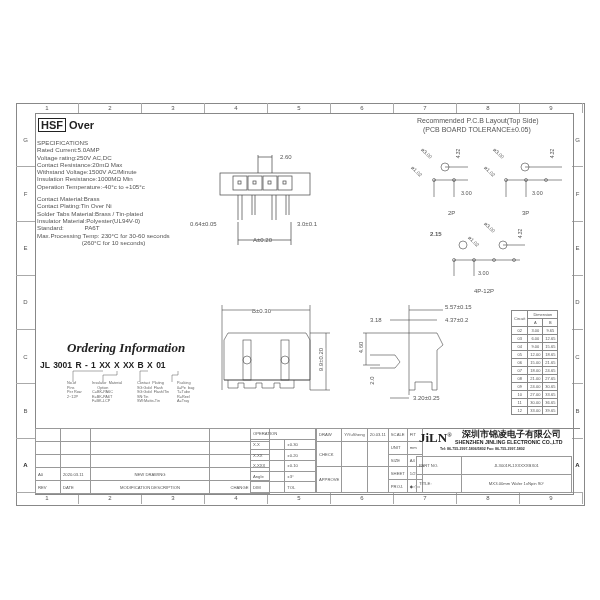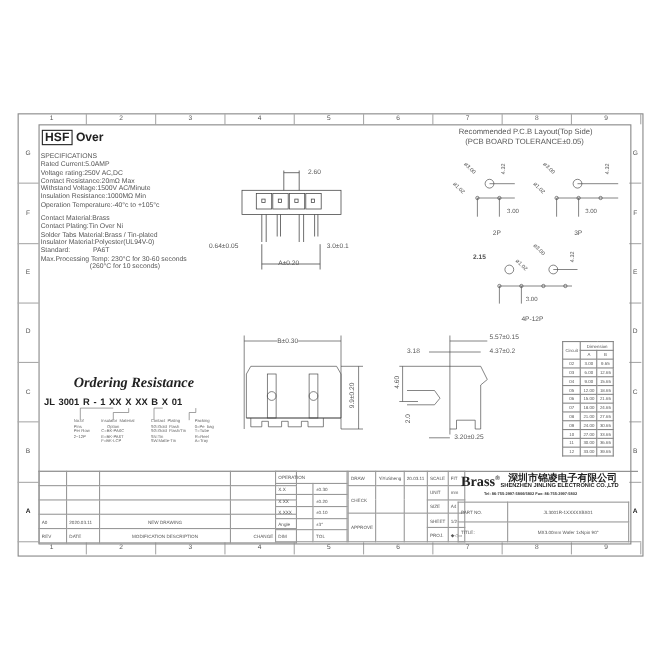--- a/index.html
+++ b/index.html
@@ -174,21 +174,21 @@
 <span class="t" style="left:532px;top:190px;font-size:5.5px;">3.00</span>
 <span class="t" style="left:448px;top:210px;">2P</span>
 <span class="t" style="left:522px;top:210px;">3P</span>
 <span class="t" style="left:430px;top:231px;font-weight:bold;">2.15</span>
 <span class="t" style="left:467px;top:238px;transform:rotate(45deg);font-size:5px;">ø1.02</span>
 <span class="t" style="left:483px;top:224px;transform:rotate(45deg);font-size:5px;">ø3.00</span>
 <span class="t" style="left:516px;top:230px;transform:rotate(-90deg);font-size:5px;">4.32</span>
 <span class="t" style="left:478px;top:270px;font-size:5.5px;">3.00</span>
 <span class="t" style="left:474px;top:288px;">4P-12P</span>
 
-<div class="order-title">Ordering Resistance</div>
+<div class="order-title">Ordering Information</div>
 <div class="order-code">JL 3001 R - 1  XX  X   XX  B  X  01</div>
 <svg width="600" height="600" style="left:0;top:0;" viewBox="0 0 600 600">
   <g stroke="#555" stroke-width="0.5" fill="none">
     <polyline points="73,382 73,371 103,371"></polyline>
     <polyline points="103,382 103,375 117,375 117,371"></polyline>
     <polyline points="140,382 140,371 148,371"></polyline>
     <polyline points="172,382 172,375 178,375 178,371"></polyline>
   </g>
 </svg>
 <div class="small" style="left:67px;top:381px;">No.of
@@ -410,21 +410,21 @@
         <td>SHEET</td>
         <td>1/2</td>
       </tr>
   <tr>
         <td>PROJ.</td>
         <td>◆◁▭</td>
       </tr>
 </tbody>
   </table>
 
-<div class="logo"><span>Brass</span><sup style="font-size:6px">®</sup></div>
+<div class="logo"><span>JiLN</span><sup style="font-size:6px">®</sup></div>
 <div class="cn">深圳市锦凌电子有限公司</div>
 <div class="en">SHENZHEN JINLING ELECTRONIC CO.,LTD</div>
 <div class="tel">Tel: 86-755-2997-5806/5802   Fax: 86-755-2997-5802</div>
 
 <table class="tb" style="left:416px;top:456px;width:156px;height:37px;">
   <tbody>
       <tr>
         <td style="width:40px">PART  NO.</td>
         <td style="text-align:center">JL3001R-1XXXXXBX01</td>
       </tr>

